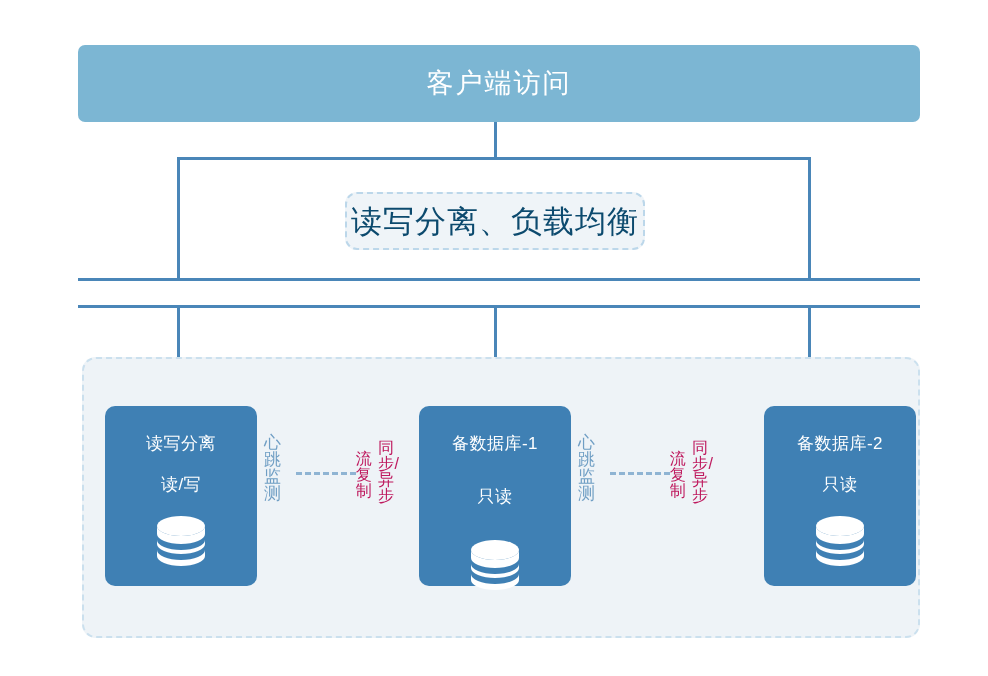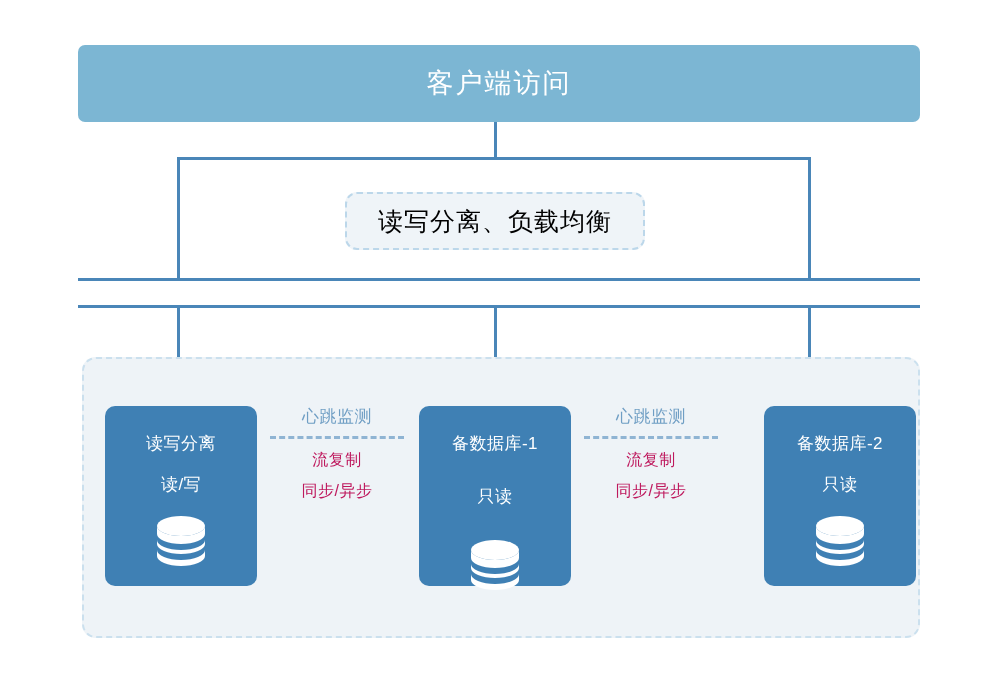--- a/index.html
+++ b/index.html
@@ -65,22 +65,22 @@
     height: 58px;
     background: #eff4f8;
     border: 2px dashed #bcd7ea;
     border-radius: 12px;
     display: flex;
     align-items: center;
     justify-content: center;
     box-sizing: border-box;
   }
   .lb-pill-label {
-    color: #000000;
-    font-size: 25px;
+    color: #0c4a6e;
+    font-size: 31px;
     letter-spacing: 1px;
     line-height: 1;
   }
 
   
   .cluster {
     position: absolute;
     left: 82px;
     top: 357px;
     width: 838px;
@@ -124,24 +124,24 @@
   }
   .db-icon {
     margin-top: 22px;
     width: 56px;
     height: 52px;
   }
 
   
   .repl {
     position: absolute;
-    top: 408px;
+    top: 432px;
     width: 146px;
     display: flex;
-    flex-direction: column;
+    flex-direction: row;
     align-items: center;
   }
   .repl.gap-0 { left: 264px; }
   .repl.gap-1 { left: 578px; }
 
   .repl-top {
     color: #6f9ec4;
     font-size: 17px;
     line-height: 1;
     letter-spacing: 0.5px;
@@ -152,21 +152,21 @@
     border-top: 3px dashed #8fb4d3;
     margin-top: 11px;
   }
   .repl-sub {
     color: #be185d;
     font-size: 16px;
     line-height: 1;
     letter-spacing: 0.5px;
   }
   .repl-sub.s1 { margin-top: 13px; }
-  .repl-sub.s2 { margin-top: 15px; }
+  .repl-sub.s2 { margin-top: 8px; }
 </style>
 </head>
 <body>
 
 <div id="stage">
 
   <div class="client-banner">
     <span class="client-banner-label">客户端访问</span>
   </div>
 

